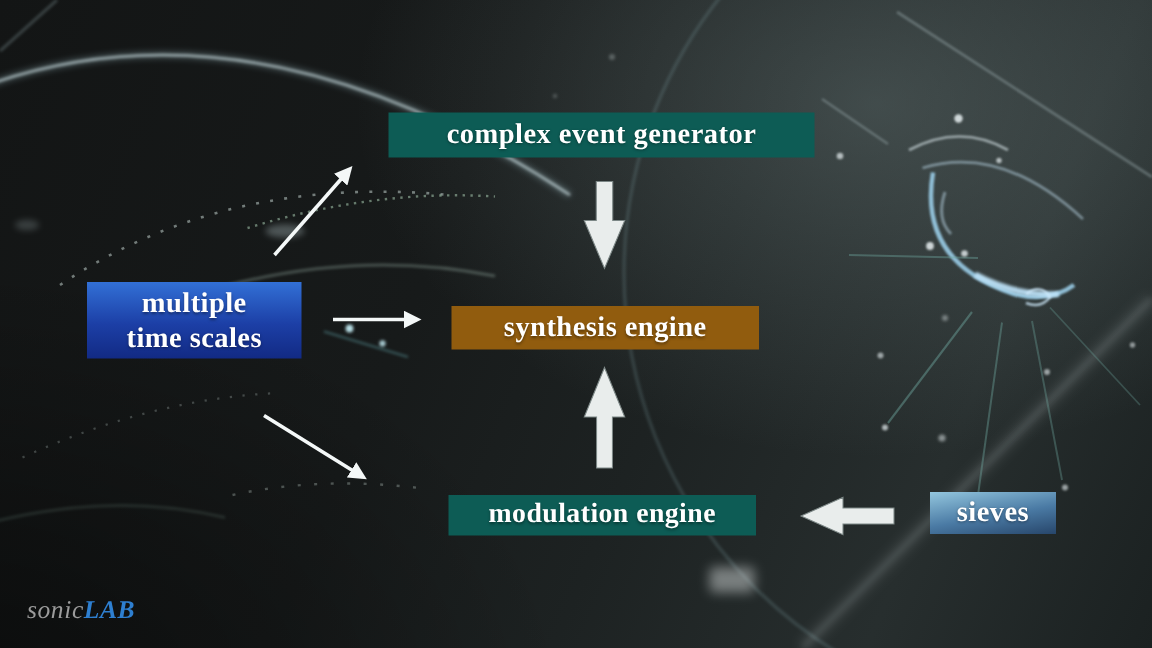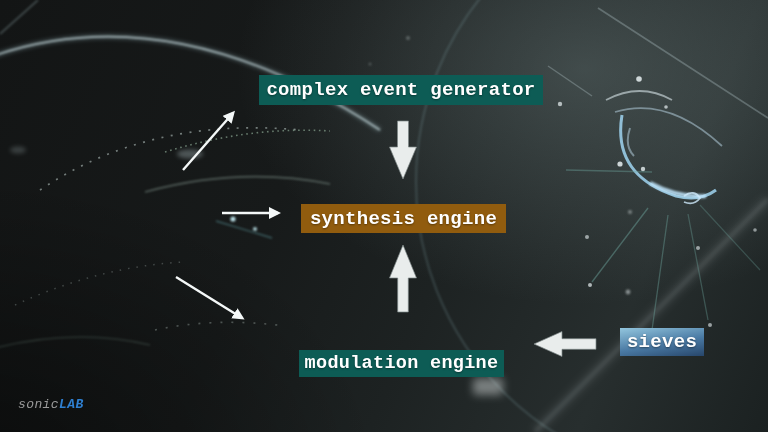--- a/index.html
+++ b/index.html
@@ -1,38 +1,38 @@
 <!DOCTYPE html>
 <html><head>
 <meta charset="utf-8">
 <style>
   html,body{margin:0;padding:0;background:#000;}
   .stage{
     position:relative;width:768px;height:432px;overflow:hidden;
-    font-family:Liberation Mono, monospace;
+    font-family:Liberation Serif, serif;
     background:
       radial-gradient(560px 380px at 76% 16%, rgba(120,138,138,0.38), rgba(60,72,72,0) 62%),
       radial-gradient(700px 500px at -5% 110%, rgba(0,0,0,0.5), rgba(0,0,0,0) 60%),
       linear-gradient(113deg,#131515 0%,#171a1a 38%,#1d2222 58%,#272e2e 80%,#1b2121 100%);
   }
   .bg-svg,.arrow-svg{position:absolute;left:0;top:0;width:768px;height:432px;}
   .node{
     position:absolute;display:flex;align-items:center;justify-content:center;
     color:#fff;font-weight:bold;font-size:19px;letter-spacing:0.3px;
     text-shadow:0 1px 2px rgba(0,0,0,0.4);white-space:nowrap;
   }
   .node-ceg{left:259px;top:75px;width:284px;height:30px;background:#0d5c55;}
   .node-syn{left:301px;top:204px;width:205px;height:29px;background:#915c0e;text-align:right;}
   .node-mts{left:58px;top:188px;width:143px;height:51px;
     background:linear-gradient(180deg,#3270d6 0%,#1c3fa6 55%,#122a84 100%);
     flex-direction:column;line-height:23px;font-size:19px;}
-  .node-mod{left:299px;top:330px;width:205px;height:27px;background:#0d5c55;font-size:18.5px;margin-top:20px;}
+  .node-mod{left:299px;top:330px;width:205px;height:27px;background:#0d5c55;font-size:18.5px;}
   .node-sieves{left:620px;top:328px;width:84px;height:28px;
     background:linear-gradient(170deg,#93c6de 0%,#4a7aa4 55%,#27466b 100%);}
-  .logo{position:absolute;left:18px;top:397px;font-size:13px;font-style:italic;letter-spacing:0.4px;}
+  .logo{position:absolute;left:18px;top:397px;font-size:17px;font-style:italic;letter-spacing:0.4px;}
   .logo .sonic{color:#9b9b9b;font-weight:400;}
   .logo .lab{color:#2e7fd0;font-weight:700;}
 </style>
 </head>
 <body>
 
 <div class="stage">
 
   <svg class="bg-svg" viewBox="0 0 768 432">
     <defs>
@@ -138,20 +138,24 @@
   </svg>
 
   <div class="node node-ceg">
     <span>complex event generator</span>
   </div>
 
   <div class="node node-syn">
     <span>synthesis engine</span>
   </div>
 
+  <div class="node node-mts">
+    <span>multiple</span>
+    <span>time scales</span>
+  </div>
 
   <div class="node node-mod">
     <span>modulation engine</span>
   </div>
 
   <div class="node node-sieves">
     <span>sieves</span>
   </div>
 
   <div class="logo">

